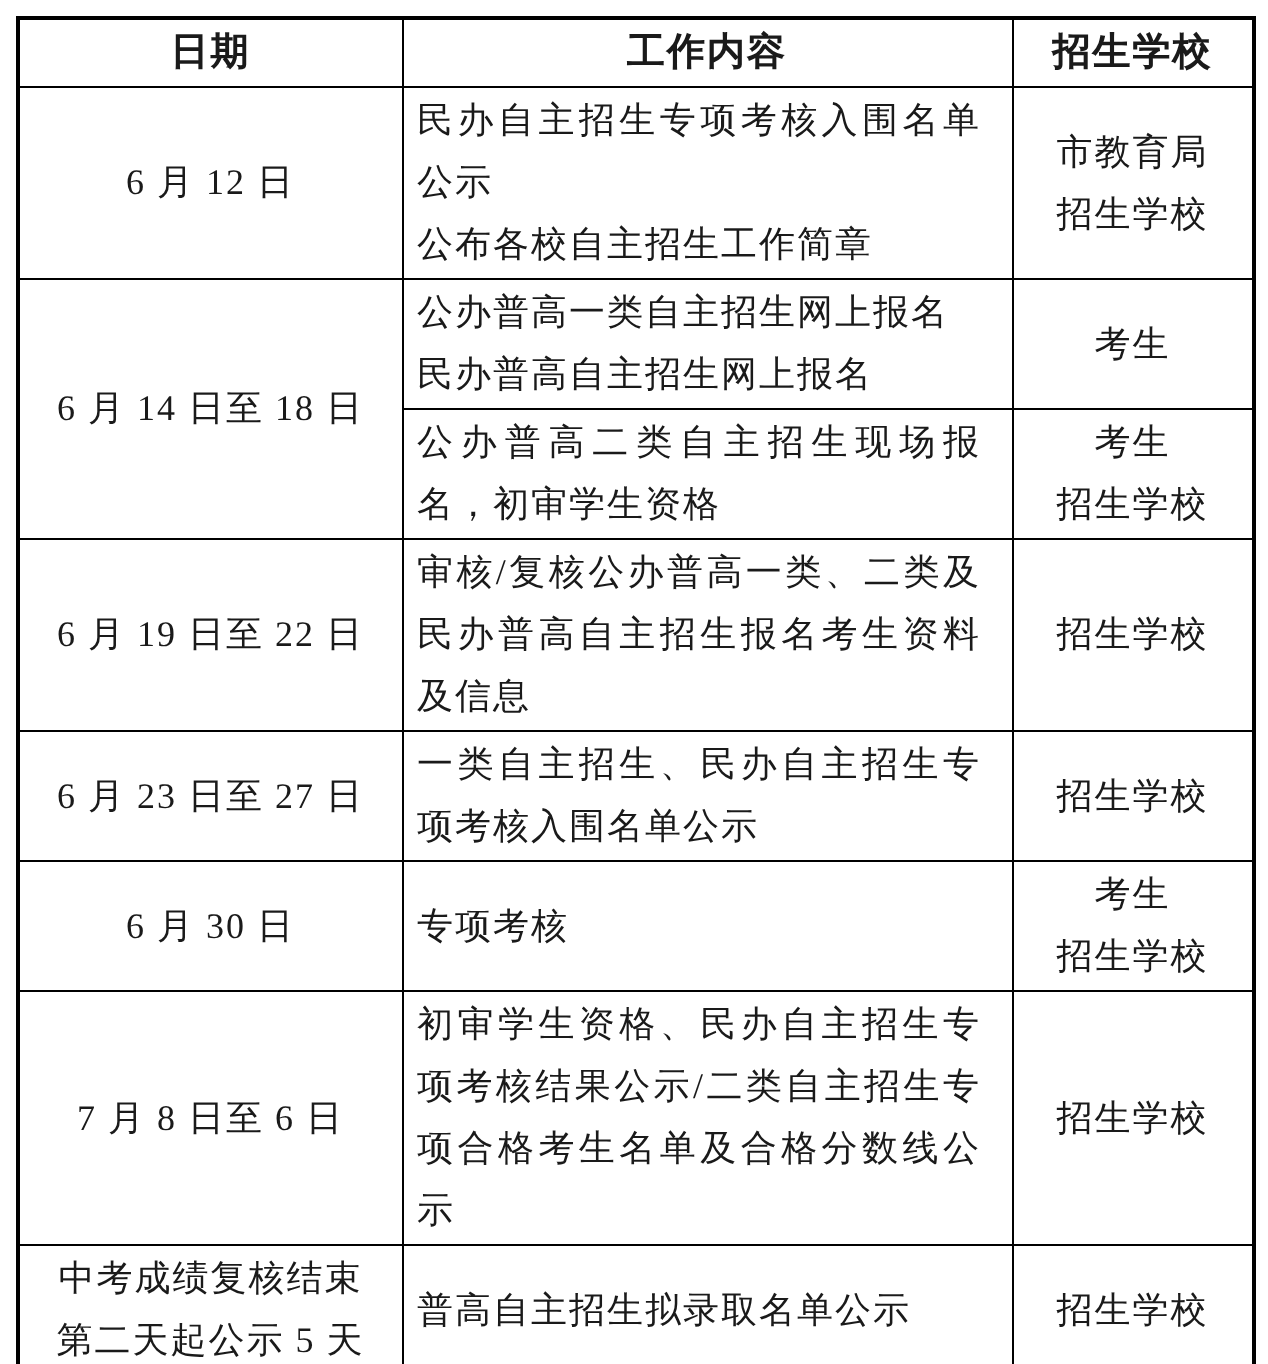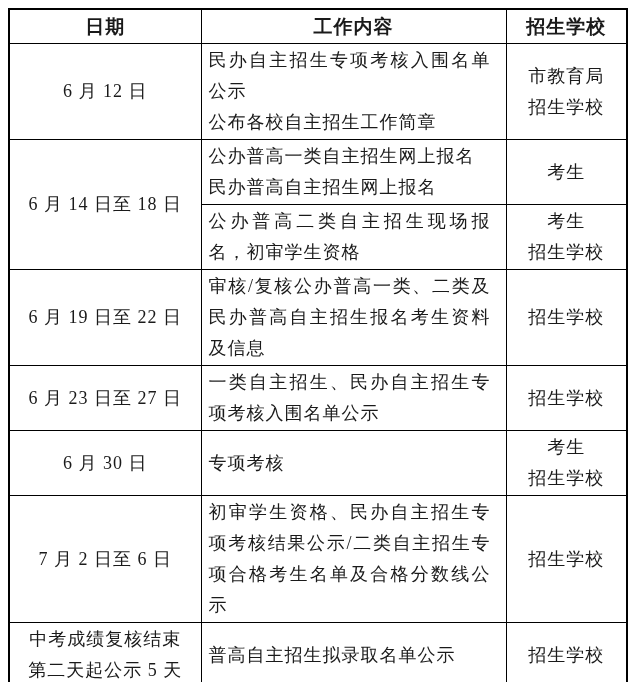--- a/index.html
+++ b/index.html
@@ -137,21 +137,21 @@
         <p>专项考核</p>
       </td>
       <td class="c-dept">
         <span class="line">考生</span>
         <span class="line">招生学校</span>
       </td>
     </tr>
 
     <tr>
       <td class="c-date">
-        <span class="line">7 月 2 日至 6 日</span>
+        <span class="line">7 月 8 日至 6 日</span>
       </td>
       <td class="c-task">
         <p>初审学生资格、民办自主招生专项考核结果公示/二类自主招生专项合格考生名单及合格分数线公示</p>
       </td>
       <td class="c-dept">
         <span class="line">招生学校</span>
       </td>
     </tr>
 
     <tr>

